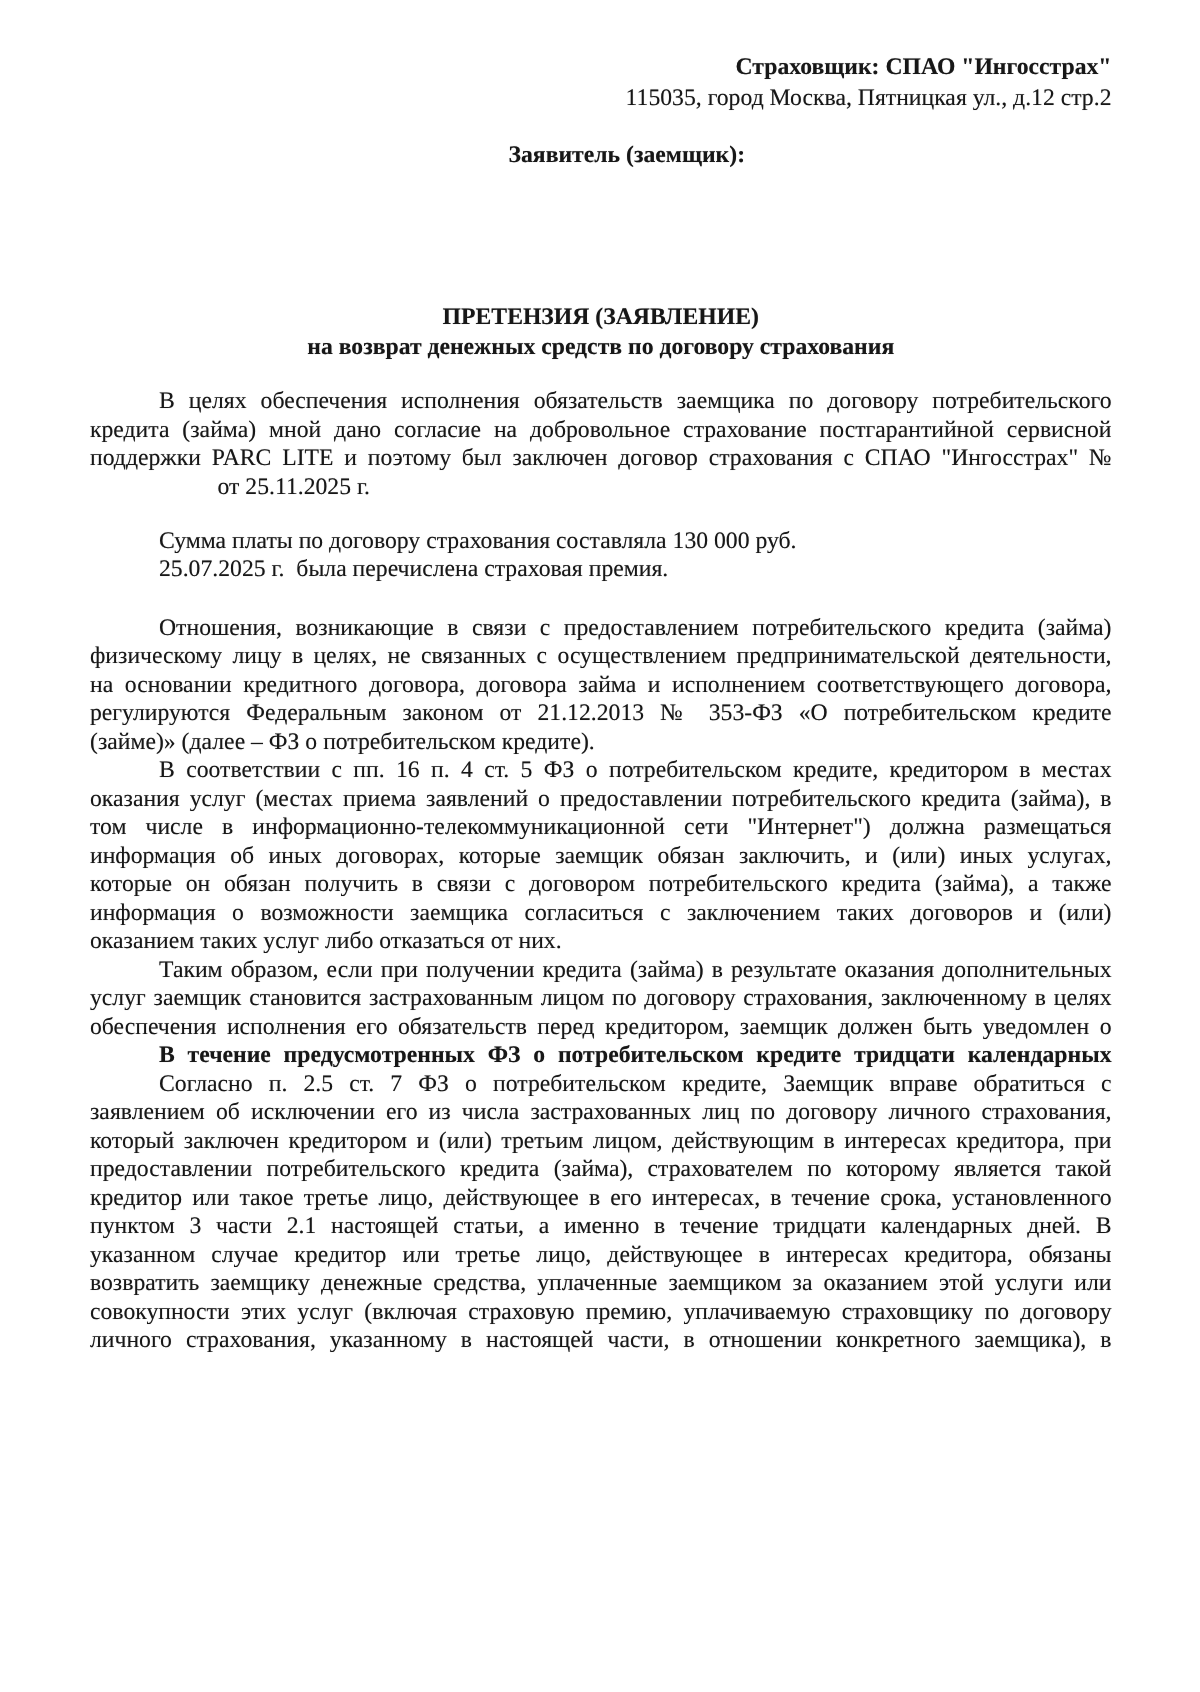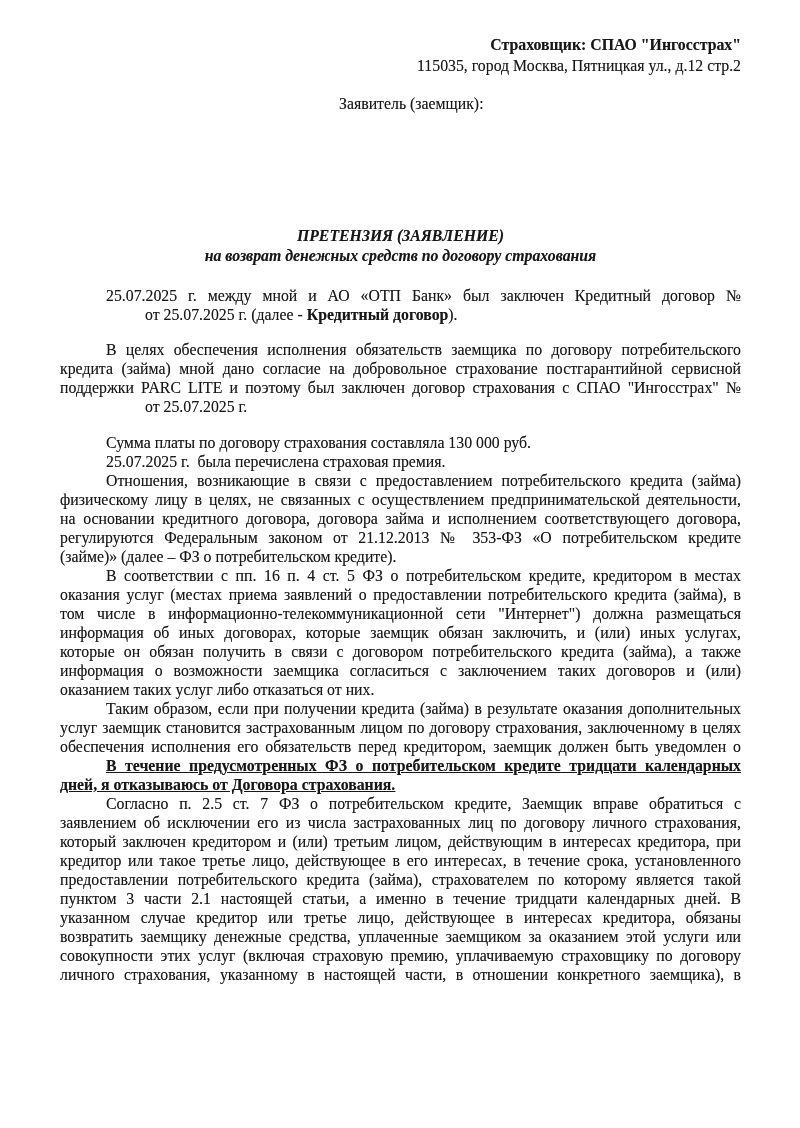--- a/index.html
+++ b/index.html
@@ -22,40 +22,39 @@
     overflow: hidden;
     text-shadow: 0 0 0.5px rgba(23,23,23,0.45);
   }
   
   .doc-header {
     text-align: right;
     line-height: 21px;
   }
   .insurer-line { font-weight: bold; }
   .applicant-line {
-    font-weight: normal;
+    font-weight: bold;
     text-align: left;
     margin: 17px 0 0 279px;
   }
   
   .title-block {
-    margin-top: 112px;
+    margin-top: 88px;
     text-align: center;
     font-weight: bold;
     line-height: 20px;
-    font-style: italic;
   }
   
   .para { margin: 0; }
   .p1 { margin-top: 20px; }
   .p2 { margin-top: 16px; }
   .p3 { margin-top: 17px; }
-  .p4 { margin-top: 0; }
+  .p4 { margin-top: 20px; }
   .indent-line { margin-left: 85px; }
-  .bold-para { font-weight: bold; text-decoration: underline; }
+  .bold-para { font-weight: bold; }
   .plain-line {
     padding-left: 46px;
     white-space: pre-wrap;
   }
   
   .ln { text-align: justify; }
   .ln.jl { text-align-last: justify; }
   .ln.first { text-indent: 46px; }
   .ln.last { text-align: center; text-align-last: left; }
 </style>
@@ -68,34 +67,28 @@
     <div class="insurer-line">Страховщик: СПАО "Ингосстрах"</div>
     <div class="address-line">115035, город Москва, Пятницкая ул., д.12 стр.2</div>
     <div class="applicant-line">Заявитель (заемщик):</div>
   </div>
 
   <div class="title-block">
     <div>ПРЕТЕНЗИЯ (ЗАЯВЛЕНИЕ)</div>
     <div>на возврат денежных средств по договору страхования</div>
   </div>
 
-  <div class="para p1">
-    <div>
-        <div class="ln first jl">25.07.2025 г. между мной и АО «ОТП Банк» был заключен Кредитный договор №</div>
-      </div>
-    <div class="indent-line"><span>от 25.07.2025 г. (далее - </span><b>Кредитный договор</b><span>).</span></div>
-  </div>
 
   <div class="para p2">
     <div>
         <div class="ln first jl">В целях обеспечения исполнения обязательств заемщика по договору потребительского</div>
         <div class="ln jl">кредита (займа) мной дано согласие на добровольное страхование постгарантийной сервисной</div>
         <div class="ln jl">поддержки PARC LITE и поэтому был заключен договор страхования с СПАО "Ингосстрах" №</div>
       </div>
-    <div class="indent-line">от 25.07.2025 г.</div>
+    <div class="indent-line">от 25.11.2025 г.</div>
   </div>
 
   <div class="para p3">
     <div class="plain-line">Сумма платы по договору страхования составляла 130 000 руб.</div>
     <div class="plain-line">25.07.2025 г.  была перечислена страховая премия.</div>
   </div>
 
   <div class="para p4">
       <div class="ln first jl">Отношения, возникающие в связи с предоставлением потребительского кредита (займа)</div>
       <div class="ln jl">физическому лицу в целях, не связанных с осуществлением предпринимательской деятельности,</div>
@@ -115,29 +108,28 @@
     </div>
 
   <div class="para">
       <div class="ln first jl">Таким образом, если при получении кредита (займа) в результате оказания дополнительных</div>
       <div class="ln jl">услуг заемщик становится застрахованным лицом по договору страхования, заключенному в целях</div>
       <div class="ln jl">обеспечения исполнения его обязательств перед кредитором, заемщик должен быть уведомлен о</div>
     </div>
 
   <div class="para bold-para">
       <div class="ln first jl">В течение предусмотренных ФЗ о потребительском кредите тридцати календарных</div>
-      <div class="ln last">дней, я отказываюсь от Договора страхования.</div>
     </div>
 
   <div class="para">
       <div class="ln first jl">Согласно п. 2.5 ст. 7 ФЗ о потребительском кредите, Заемщик вправе обратиться с</div>
       <div class="ln jl">заявлением об исключении его из числа застрахованных лиц по договору личного страхования,</div>
       <div class="ln jl">который заключен кредитором и (или) третьим лицом, действующим в интересах кредитора, при</div>
+      <div class="ln jl">предоставлении потребительского кредита (займа), страхователем по которому является такой</div>
       <div class="ln jl">кредитор или такое третье лицо, действующее в его интересах, в течение срока, установленного</div>
-      <div class="ln jl">предоставлении потребительского кредита (займа), страхователем по которому является такой</div>
       <div class="ln jl">пунктом 3 части 2.1 настоящей статьи, а именно в течение тридцати календарных дней. В</div>
       <div class="ln jl">указанном случае кредитор или третье лицо, действующее в интересах кредитора, обязаны</div>
       <div class="ln jl">возвратить заемщику денежные средства, уплаченные заемщиком за оказанием этой услуги или</div>
       <div class="ln jl">совокупности этих услуг (включая страховую премию, уплачиваемую страховщику по договору</div>
       <div class="ln jl">личного страхования, указанному в настоящей части, в отношении конкретного заемщика), в</div>
     </div>
 
 </div>
 
 </body></html>

